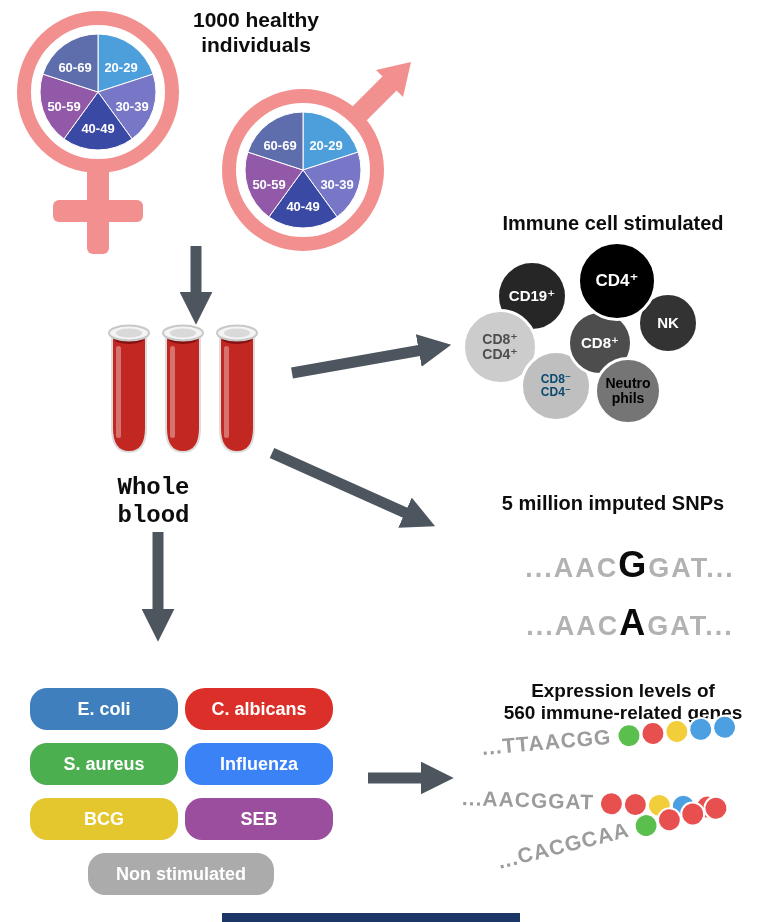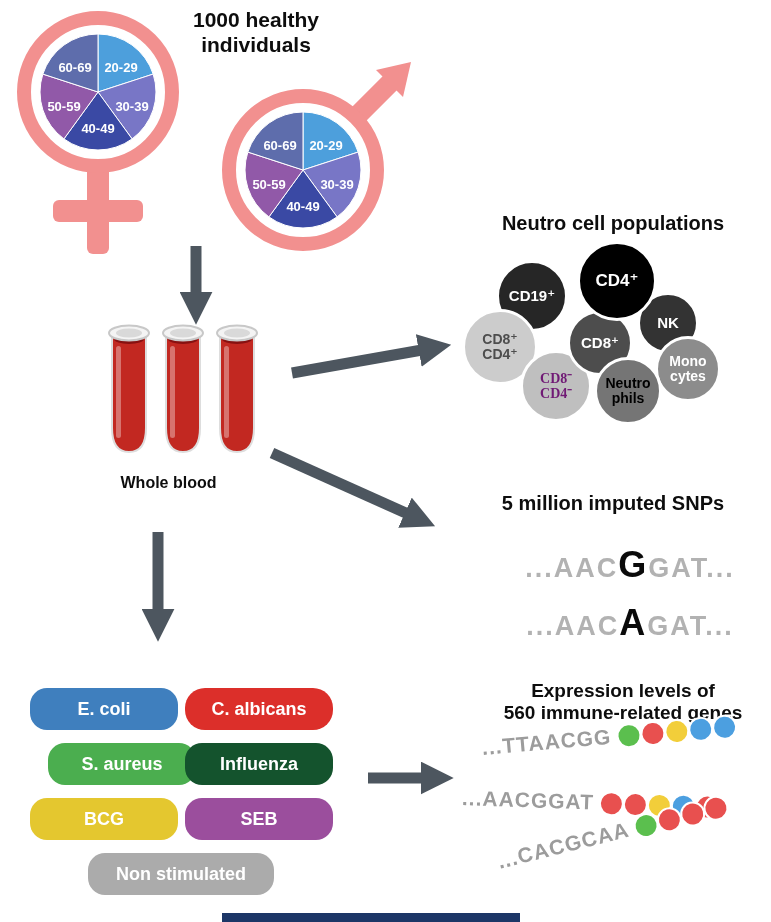--- a/index.html
+++ b/index.html
@@ -161,44 +161,43 @@
     </g>
     <g transform="translate(108,2)">
       <path d="M6 12 L6 106 Q6 130 23 130 Q40 130 40 106 L40 12 Z" stroke="#DDDDDD" stroke-width="2" fill="#C22821"></path>
       <ellipse cx="23" cy="17" rx="15" ry="5" fill="#871111"></ellipse>
       <rect x="10" y="24" width="5" height="92" rx="2.5" fill="#ffffff" opacity="0.35"></rect>
       <ellipse cx="23" cy="11" rx="20" ry="7.5" fill="#F4F4F4" stroke="#C8C8C8" stroke-width="2"></ellipse>
       <ellipse cx="23" cy="11" rx="13" ry="4.5" fill="#D9D9D9"></ellipse>
     </g>
   </svg>
 
-  <div class="heading" style="left:91px;top:474px;width:155px;font-size:16px;">Whole blood</div>
-
-  <div class="heading" style="left:473px;top:212px;width:280px;font-size:20px;">Neutro cell populations</div>
+  <div class="heading" style="left:76px;top:474px;width:155px;font-size:24px;font-family:Liberation Mono, monospace;">Whole blood</div>
+
+  <div class="heading" style="left:473px;top:212px;width:280px;font-size:20px;">Immune cell stimulated</div>
   <div class="abs" style="left:458px;top:238px;width:310px;height:195px;">
     <div class="cell" style="left: 38px; top: 22px; width: 72px; height: 72px; font-size: 15px; background-color: rgb(38, 38, 38); color: rgb(255, 255, 255);">CD19⁺</div>
     <div class="cell" style="left: 4px; top: 71px; width: 76px; height: 76px; font-size: 14px; background-color: rgb(204, 204, 204); color: rgb(77, 77, 77);">CD8⁺ CD4⁺</div>
     <div class="cell" style="left: 179px; top: 54px; width: 62px; height: 62px; font-size: 15px; background-color: rgb(51, 51, 51); color: rgb(255, 255, 255);">NK</div>
-    <div class="cell" style="left: 197px; top: 98px; width: 66px; height: 66px; font-size: 14px; background-color: rgb(140, 140, 140); color: rgb(255, 255, 255);">Mono cytes</div>
-    <div class="cell" style="left: 62px; top: 112px; width: 72px; height: 72px; font-size: 14px; background-color: rgb(191, 191, 191); color: #701a75; font-family: Liberation Serif, serif;">CD8⁻ CD4⁻</div>
+    <div class="cell" style="left: 62px; top: 112px; width: 72px; height: 72px; font-size: 12px; background-color: rgb(191, 191, 191); color: #0c4a6e;">CD8⁻ CD4⁻</div>
     <div class="cell" style="left: 109px; top: 72px; width: 66px; height: 66px; font-size: 15px; background-color: rgb(77, 77, 77); color: rgb(255, 255, 255);">CD8⁺</div>
     <div class="cell" style="left: 136px; top: 119px; width: 68px; height: 68px; font-size: 14px; background-color: rgb(117, 117, 117); color: #000000;">Neutro phils</div>
     <div class="cell" style="left: 119px; top: 3px; width: 80px; height: 80px; font-size: 17px; background-color: rgb(0, 0, 0); color: rgb(255, 255, 255);">CD4⁺</div>
   </div>
 
   <div class="heading" style="left:478px;top:492px;width:270px;font-size:20px;">5 million imputed SNPs</div>
   <div class="snp-block" style="left:480px;top:528px;margin-top:8px;">
     <div class="snp-line"><span>...AAC</span><span class="snp-var">G</span><span>GAT...</span></div>
     <div class="snp-line"><span>...AAC</span><span class="snp-var">A</span><span>GAT...</span></div>
   </div>
 
   <div class="pill" style="left: 30px; top: 688px; background-color: rgb(63, 127, 190);">E. coli</div>
   <div class="pill" style="left: 185px; top: 688px; background-color: rgb(220, 47, 42); border-radius: 20px;">C. albicans</div>
-  <div class="pill" style="left: 48px; top: 743px; background-color: rgb(75, 174, 79);">S. aureus</div>
-  <div class="pill" style="left: 185px; top: 743px; background-color: #14532d;">Influenza</div>
+  <div class="pill" style="left: 30px; top: 743px; background-color: rgb(75, 174, 79);">S. aureus</div>
+  <div class="pill" style="left: 185px; top: 743px; background-color: #3b82f6;">Influenza</div>
   <div class="pill" style="left: 30px; top: 798px; background-color: rgb(228, 199, 47);">BCG</div>
   <div class="pill" style="left: 185px; top: 798px; background-color: rgb(155, 78, 157);">SEB</div>
   <div class="pill" style="left: 88px; top: 853px; width: 186px; background-color: rgb(171, 171, 171);">Non stimulated</div>
 
   <div class="heading" style="left:478px;top:680px;width:290px;font-size:19px;">
     <div>Expression levels of</div>
     <div>560 immune-related genes</div>
   </div>
   <div class="strand" style="left:482px;top:736px;transform:rotate(-5deg);"><span class="seq">...TTAACGG</span><span class="bead" style="background-color: rgb(91, 191, 78);"></span><span class="bead" style="background-color: rgb(232, 80, 79);"></span><span class="bead" style="background-color: rgb(242, 206, 58);"></span><span class="bead" style="background-color: rgb(76, 159, 224);"></span><span class="bead" style="background-color: rgb(76, 159, 224);"></span></div>
   <div class="strand" style="left:462px;top:786px;transform:rotate(2deg);"><span class="seq">...AACGGAT</span><span class="bead" style="background-color: rgb(232, 80, 79);"></span><span class="bead" style="background-color: rgb(232, 80, 79);"></span><span class="bead" style="background-color: rgb(242, 206, 58);"></span><span class="bead" style="background-color: rgb(76, 159, 224);"></span><span class="bead" style="background-color: rgb(232, 80, 79);"></span></div>

